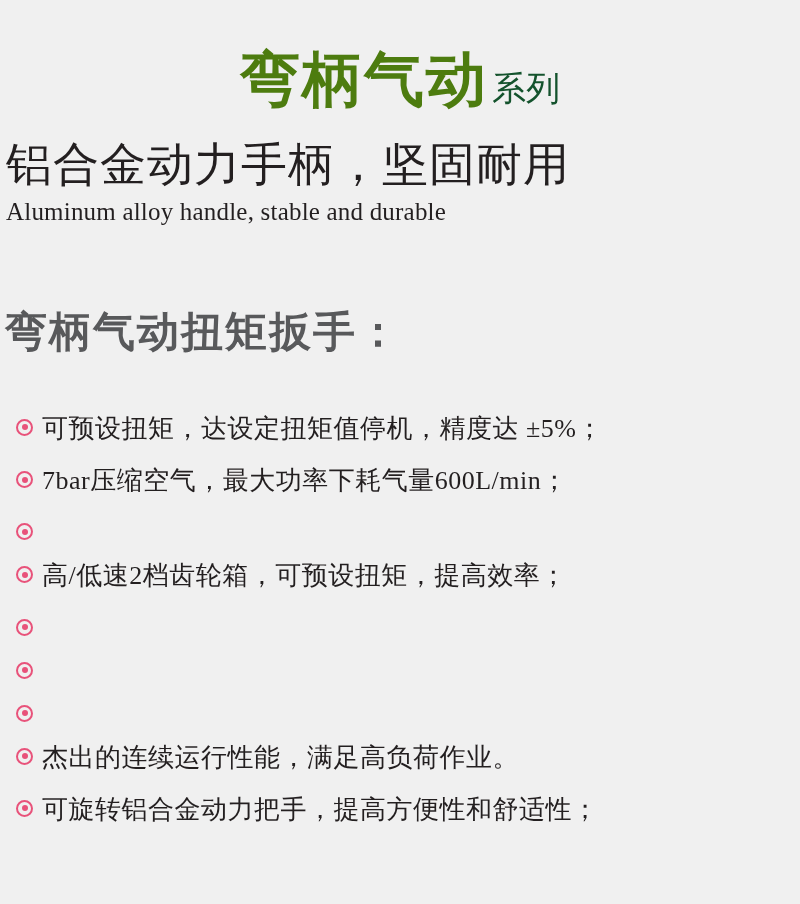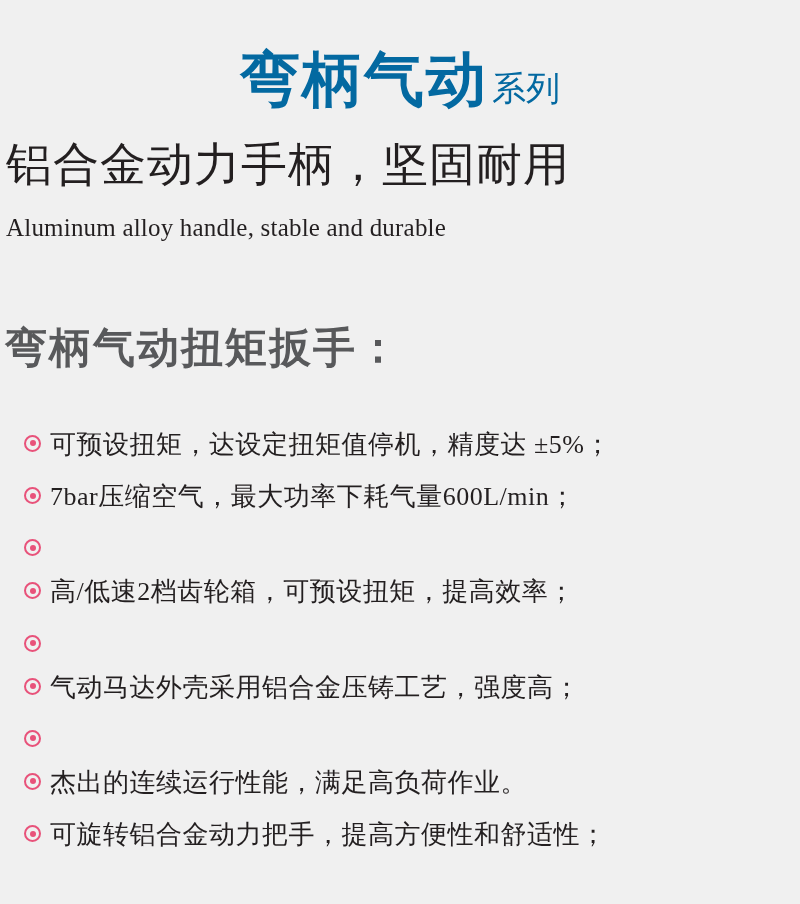--- a/index.html
+++ b/index.html
@@ -25,67 +25,67 @@
   
   .series-line {
     text-align: center;
     padding-top: 40px;
     white-space: nowrap;
   }
   .series-main {
     font-family: Liberation Mono, monospace;
     font-size: 60px;
     font-weight: bold;
-    color: #0369a1;
+    color: #4d7c0f;
     letter-spacing: 2px;
     vertical-align: baseline;
   }
   .series-suffix {
     font-family: "Liberation Serif", serif;
     font-size: 34px;
-    color: #0369a1;
+    color: #14532d;
     vertical-align: baseline;
     margin-left: 4px;
   }
 
   
   .subhead {
     margin-top: 18px;
     padding-left: 6px;
   }
   .subhead-cn {
     font-family: "Liberation Serif", serif;
     font-size: 46px;
     color: #231f20;
     line-height: 1.15;
     letter-spacing: 1px;
   }
   .subhead-en {
     font-family: "Liberation Serif", serif;
     font-size: 25px;
     color: #231f20;
-    margin-top: 22px;
+    margin-top: 6px;
     letter-spacing: 0.2px;
   }
 
   
   .section-title {
     margin-top: 78px;
     padding-left: 5px;
     font-family: "Liberation Sans", sans-serif;
     font-size: 42px;
     font-weight: bold;
     color: #58595b;
     letter-spacing: 2px;
   }
 
   
   .features {
     margin-top: 52px;
-    padding-left: 24px;
+    padding-left: 16px;
     list-style: none;
     text-align: right;
   }
   .feature-item {
     display: flex;
     align-items: flex-start;
     margin-bottom: 19px;
   }
   .bullet {
     flex: 0 0 auto;
@@ -148,21 +148,20 @@
     </li>
     <li class="feature-item">
       <span class="bullet"></span>
       <span class="feature-text">高/低速2档齿轮箱，可预设扭矩，提高效率；</span>
     </li>
     <li class="feature-item">
       <span class="bullet"></span>
     </li>
     <li class="feature-item">
       <span class="bullet"></span>
-      <span class="feature-text">气动马达外壳采用铝合金压铸工艺，强度高；</span>
     </li>
     <li class="feature-item">
       <span class="bullet"></span>
     </li>
     <li class="feature-item">
       <span class="bullet"></span>
       <span class="feature-text">杰出的连续运行性能，满足高负荷作业。</span>
     </li>
     <li class="feature-item">
       <span class="bullet"></span>

